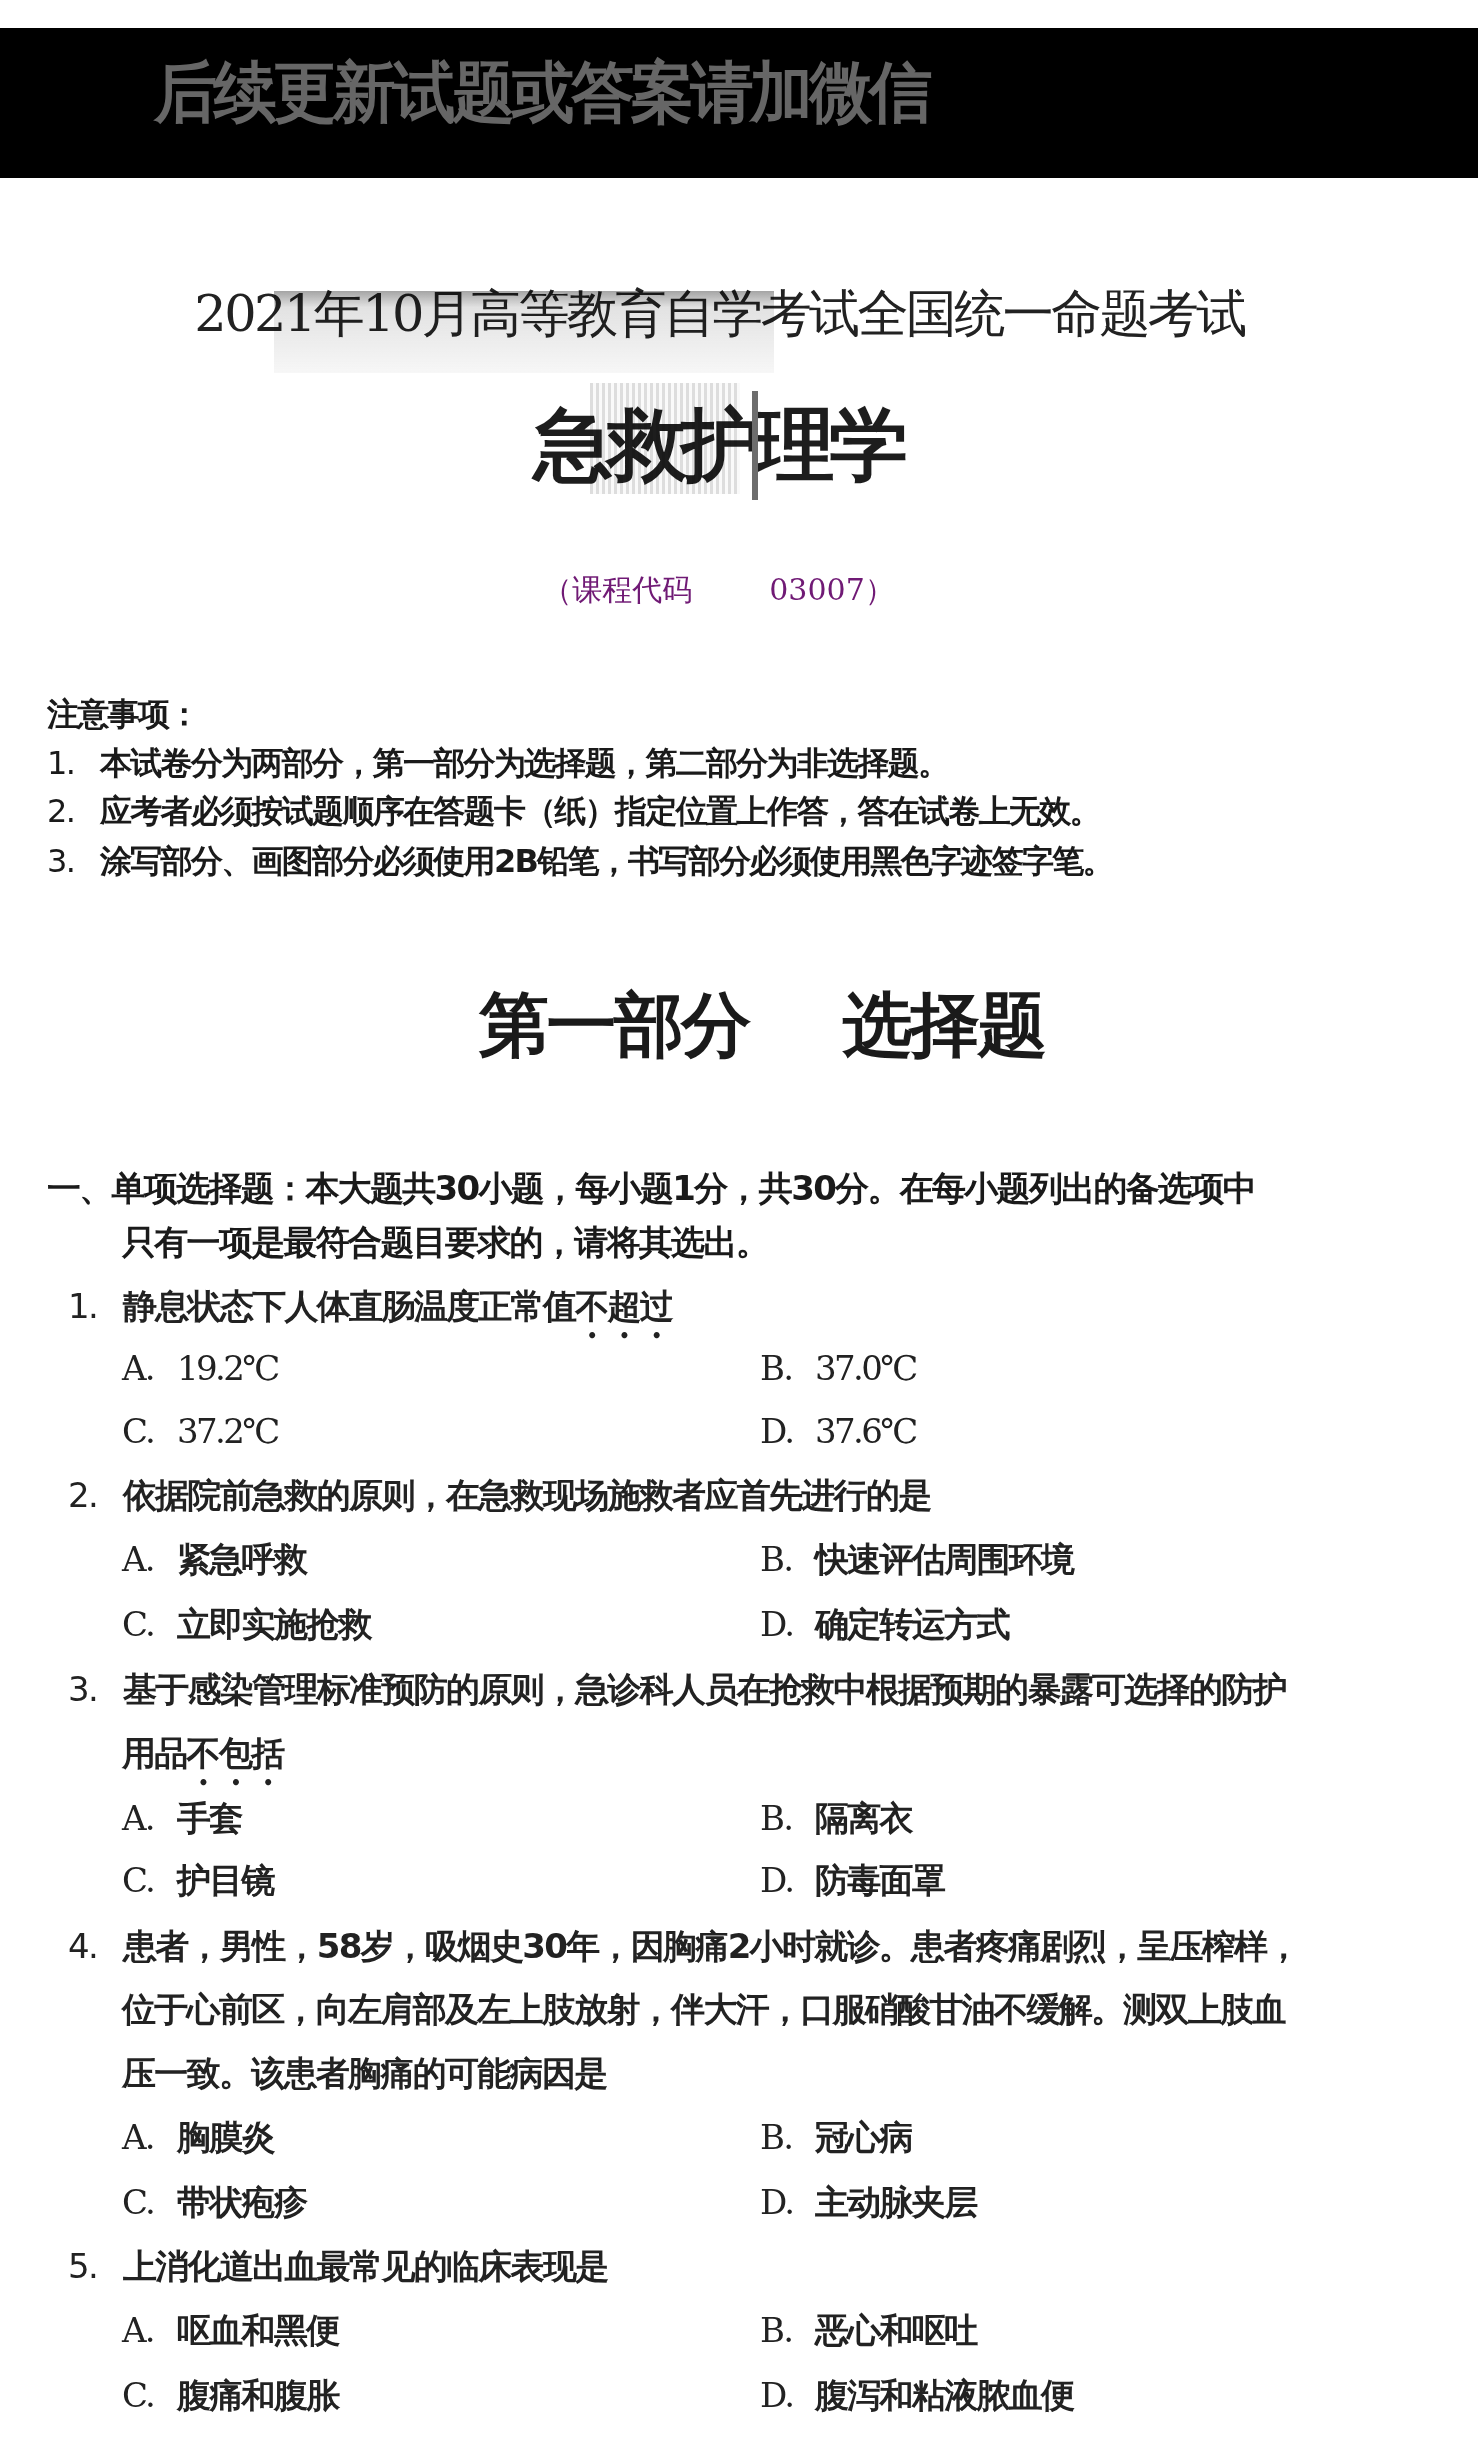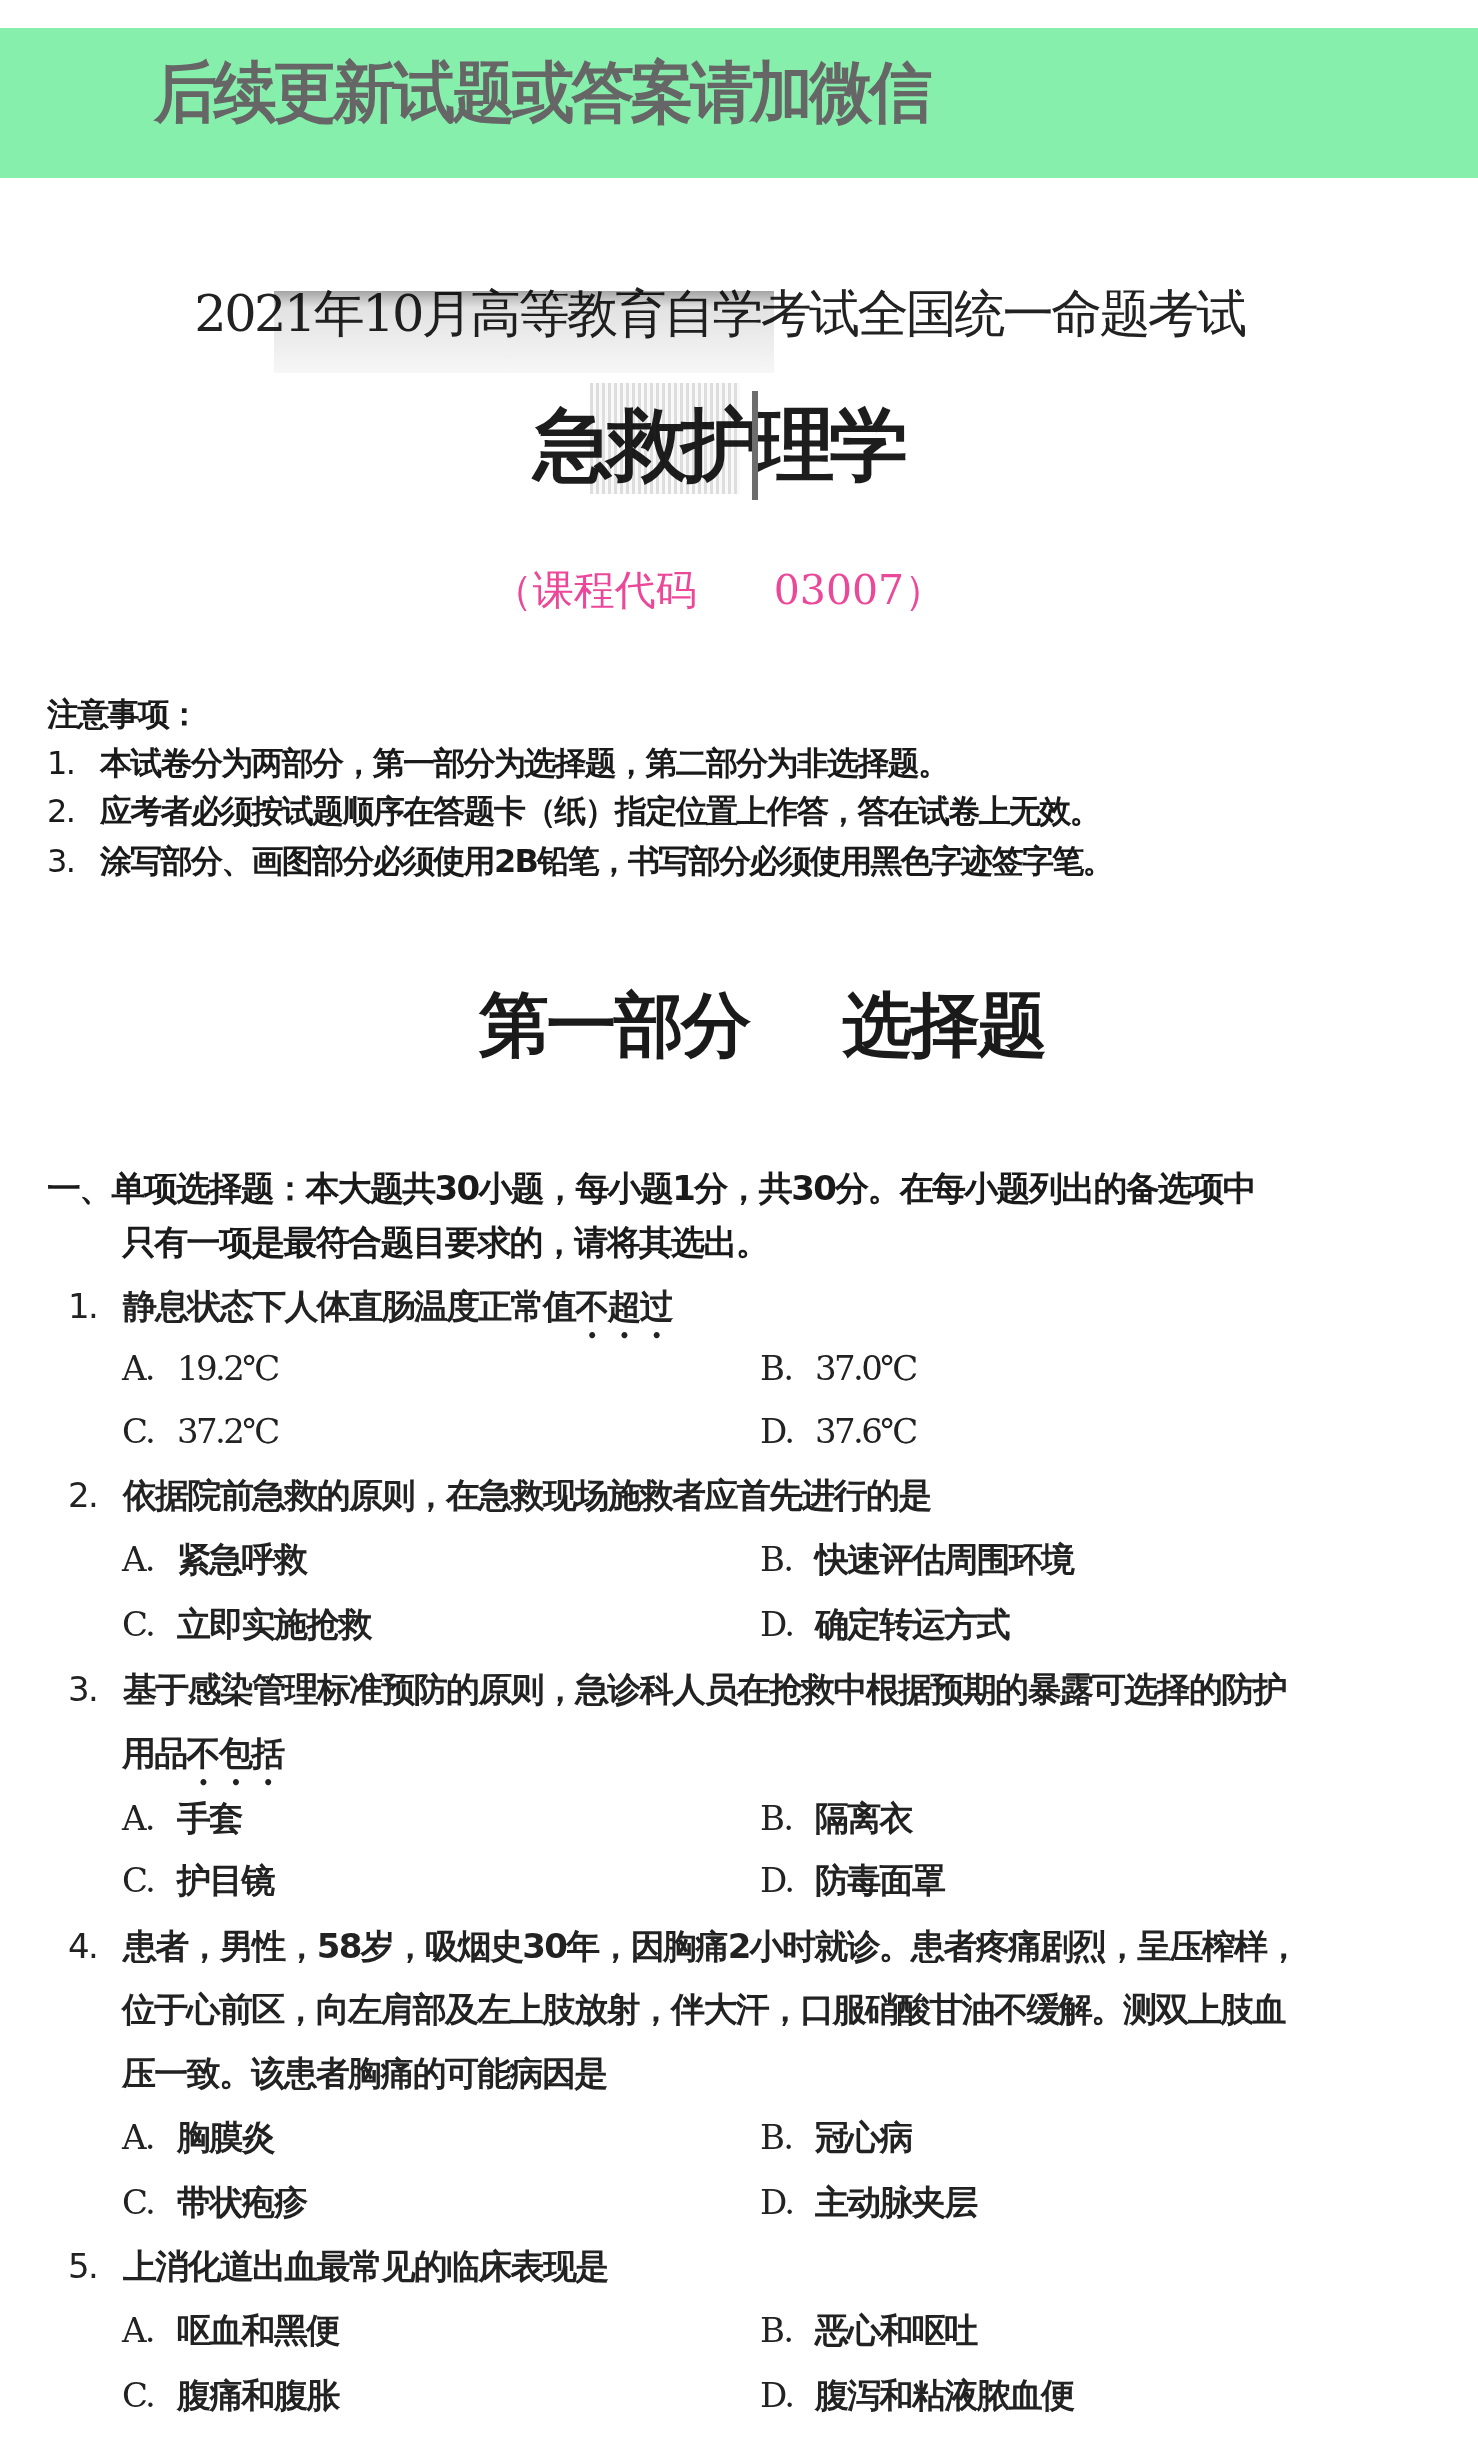--- a/index.html
+++ b/index.html
@@ -5,21 +5,21 @@
   html, body { margin: 0; padding: 0; }
   body {
     width: 1479px; height: 2462px; position: relative; overflow: hidden;
     background: #ffffff; color: #1a1a1a;
     font-family: "DejaVu Sans", "Liberation Sans", sans-serif;
   }
   .abs { position: absolute; white-space: nowrap; }
   
   .banner {
     position: absolute; left: 0; top: 28px; width: 1479px; height: 150px;
-    background: #86efac;
+    background: #000000;
   }
   .banner-text {
     position: absolute; top: 26px; left: 154px;
     color: #666666; font-size: 63px; font-weight: bold; line-height: 77px;
     letter-spacing: -3.4px; transform: scaleY(1.05);
   }
   .banner-handle {
     position: absolute; top: 31px; left: 1056px;
     color: #666666; font-size: 58px; font-weight: bold; line-height: 77px;
     letter-spacing: -1.7px;
@@ -46,21 +46,21 @@
     background: #6d6d6d;
   }
   .subject-title {
     top: 398px; left: 479px; width: 479px; text-align: center;
     font-size: 79px; line-height: 94px; font-weight: bold; color: #1d1d1d;
     letter-spacing: -5.1px;
   }
   .course-code {
     top: 566px; left: 479px; width: 479px; text-align: center;
     font-family: "DejaVu Serif", "Liberation Serif", serif;
-    font-size: 41px; line-height: 48px; color: #ec4899;
+    font-size: 30px; line-height: 48px; color: #701a75;
   }
   .course-code .gap { display: inline-block; width: 77px; }
   
   .notice-title { top: 694px; left: 47px; font-size: 32px; font-weight: bold; line-height: 41px; letter-spacing: -1.7px; }
   .notice-item { left: 47px; font-size: 32px; font-weight: bold; line-height: 41px; letter-spacing: -1.7px; }
   .notice-item .num { display: inline-block; width: 53px; font-weight: normal; }
   
   .part-heading {
     top: 993px; left: 479px; width: 484px; text-align: center;
     font-size: 70px; font-weight: bold; line-height: 65px; letter-spacing: -2.6px;

